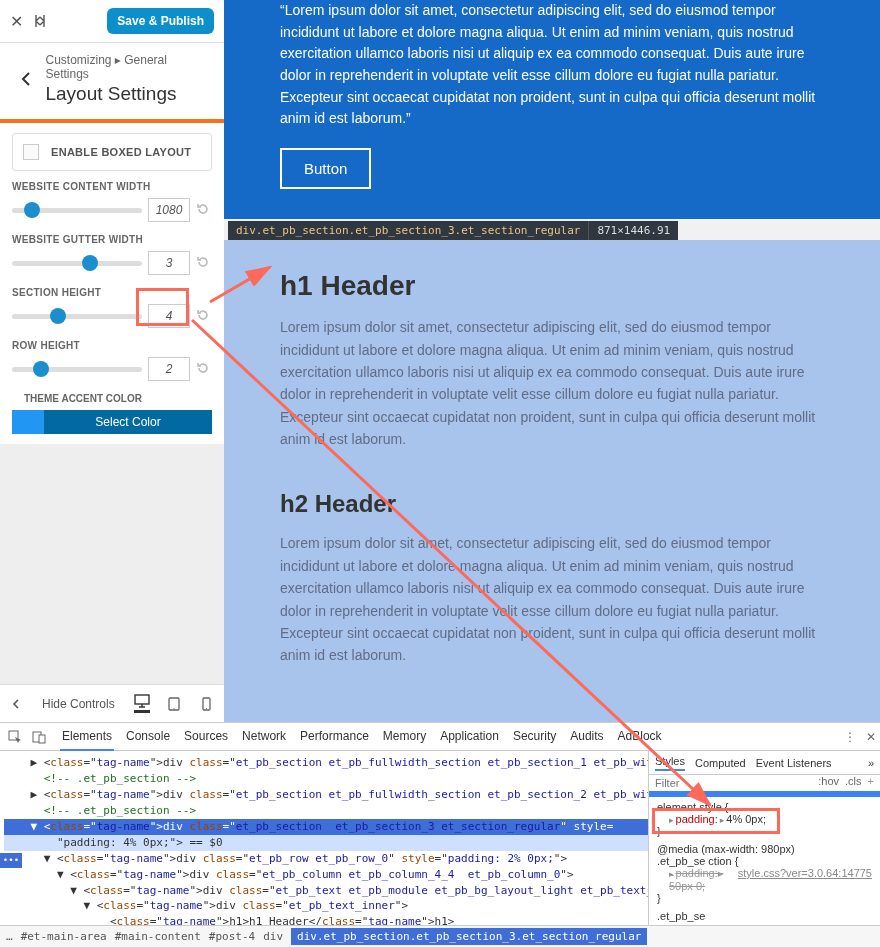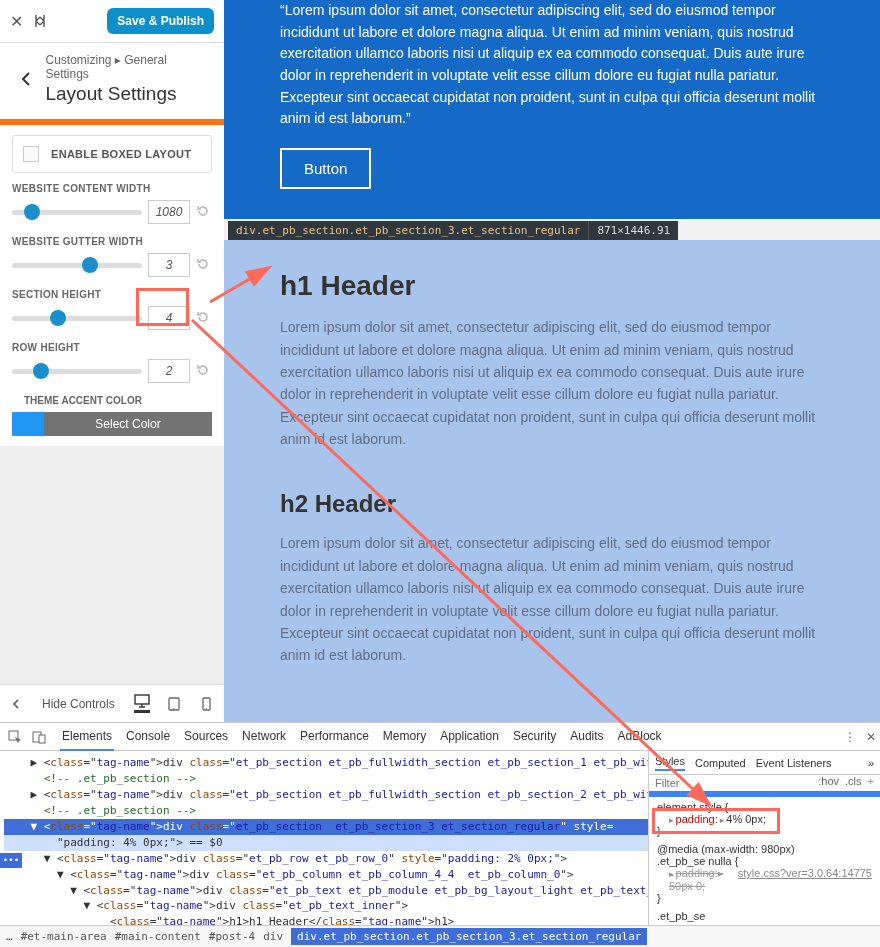--- a/index.html
+++ b/index.html
@@ -8,42 +8,42 @@
 
 .app { display: flex; flex-direction: column; height: 947px; }
 .main-row { display: flex; height: 722px; }
 .devtools { height: 225px; border-top: 1px solid #ccc; background: #fff; display: flex; flex-direction: column; }
 
 
 .sidebar { width: 224px; background: #eee; display: flex; flex-direction: column; height: 722px; }
 .sidebar-hdr { background: #fff; border-bottom: 1px solid #ddd; padding: 8px 10px; display: flex; align-items: center; gap: 10px; }
 .sidebar-hdr .close, .sidebar-hdr .collapse { color: #555; cursor: pointer; font-size: 16px; }
 .btn-publish { margin-left: auto; background: #0d8fcc; color: #fff; border: none; border-radius: 6px; padding: 6px 10px; font-size: 12px; font-weight: 600; cursor: pointer; }
-.sidebar-sub { background: #fff; border-bottom: 6px solid #f97316; padding: 10px 14px 14px 14px; display: flex; }
+.sidebar-sub { background: #fff; border-bottom: 4px solid #f97316; padding: 10px 14px 14px 14px; display: flex; }
 .back-btn { width: 24px; display: flex; align-items: center; justify-content: center; cursor: pointer; margin-right: 8px; font-size: 16px; color: #333; }
 .crumbs { font-size: 12px; color: #666; }
 .page-title { font-size: 19px; font-weight: 400; color: #333; margin-top: 2px; }
 
 .panel-body { background: #fff; padding: 10px 12px; }
 .panel-box { border: 1px solid #ddd; border-radius: 3px; padding: 10px; display: flex; align-items: center; margin-bottom: 10px; }
 .panel-box .chk { width: 16px; height: 16px; border: 1px solid #ccc; background: #fafafa; margin-right: 12px; }
 .panel-box .lbl { font-size: 11px; font-weight: 700; color: #555; letter-spacing: 0.3px; }
 
 .slider-row { margin-bottom: 12px; }
 .slider-lbl { font-size: 10px; font-weight: 700; color: #666; letter-spacing: 0.3px; margin-bottom: 6px; }
 .slider-ctrl { display: flex; align-items: center; gap: 6px; font-style: italic; }
 .slider-track { flex: 1; height: 5px; background: #ddd; border-radius: 3px; position: relative; }
 .slider-thumb { width: 16px; height: 16px; border-radius: 50%; background: #1b8fce; position: absolute; top: -6px; transform: translateX(-50%); }
 .slider-val { width: 42px; height: 24px; border: 1px solid #ccc; text-align: center; font-size: 12px; line-height: 22px; color: #555; background: #fff; }
 .slider-reset { width: 16px; height: 16px; color: #bbb; }
 
 .accent-lbl { font-size: 10px; font-weight: 700; color: #666; margin: 6px 12px; }
 .accent-row { display: flex; align-items: center; }
 .swatch { width: 32px; height: 24px; background: #2196f3; }
-.select-color { flex: 1; height: 24px; background: #737373; color: #fff; font-size: 12px; display: flex; align-items: center; justify-content: center; cursor: pointer; }
+.select-color { flex: 1; height: 24px; background: #0369a1; color: #fff; font-size: 12px; display: flex; align-items: center; justify-content: center; cursor: pointer; }
 
 .footer-bar { margin-top: auto; height: 38px; border-top: 1px solid #ddd; background: #fff; display: flex; align-items: center; padding: 0 10px; gap: 14px; }
 .hide-ctrls { display: flex; align-items: center; gap: 20px; font-size: 12px; color: #555; cursor: pointer; }
 .device-icons { margin-left: auto; display: flex; gap: 16px; color: #666; }
 .device-icons .active { border-bottom: 3px solid #333; padding-bottom: 2px; }
 .device-icons span { width: 16px; display:flex; align-items:center; justify-content:center; cursor:pointer; }
 
 
 .preview { flex: 1; display: flex; flex-direction: column; position: relative; overflow: hidden; }
 .hero { background: #1569c7; color: #fff; padding: 0 56px 30px 56px; }
@@ -314,21 +314,21 @@
         <input placeholder="Filter" style="">
         <span class="hov">:hov</span>
         <span class="cls">.cls</span>
         <span class="plus">+</span>
       </div>
       <div class="st-rules">
         <div><span class="sel">element.style {</span></div>
         <div style="margin-left:12px"><span class="tri"></span><span class="prop">padding</span>:<span class="tri" style="margin-left:2px"></span><span class="val">4% 0px;</span></div>
         <div>}</div>
         <div style="margin-top:6px"><span class="sel">@media (max-width: 980px)</span></div>
-        <div><span class="sel">.et_pb_se nulla {</span><span class="src"><a>style.css?ver=3.0.64:14775</a></span></div>
+        <div><span class="sel">.et_pb_se ction {</span><span class="src"><a>style.css?ver=3.0.64:14775</a></span></div>
         <div style="margin-left:12px"><span class="tri strike"></span><span class="prop strike">padding</span><span class="strike">:▸ </span><span class="val strike">50px 0;</span></div>
         <div>}</div>
         <div style="margin-top:6px"><span class="sel">.et_pb_se</span></div>
       </div>
     </div>
   </div>
   <div class="dt-crumb" id="dt-crumb">
         <span>…</span>
         <span>#et-main-area</span>
         <span>#main-content</span>

